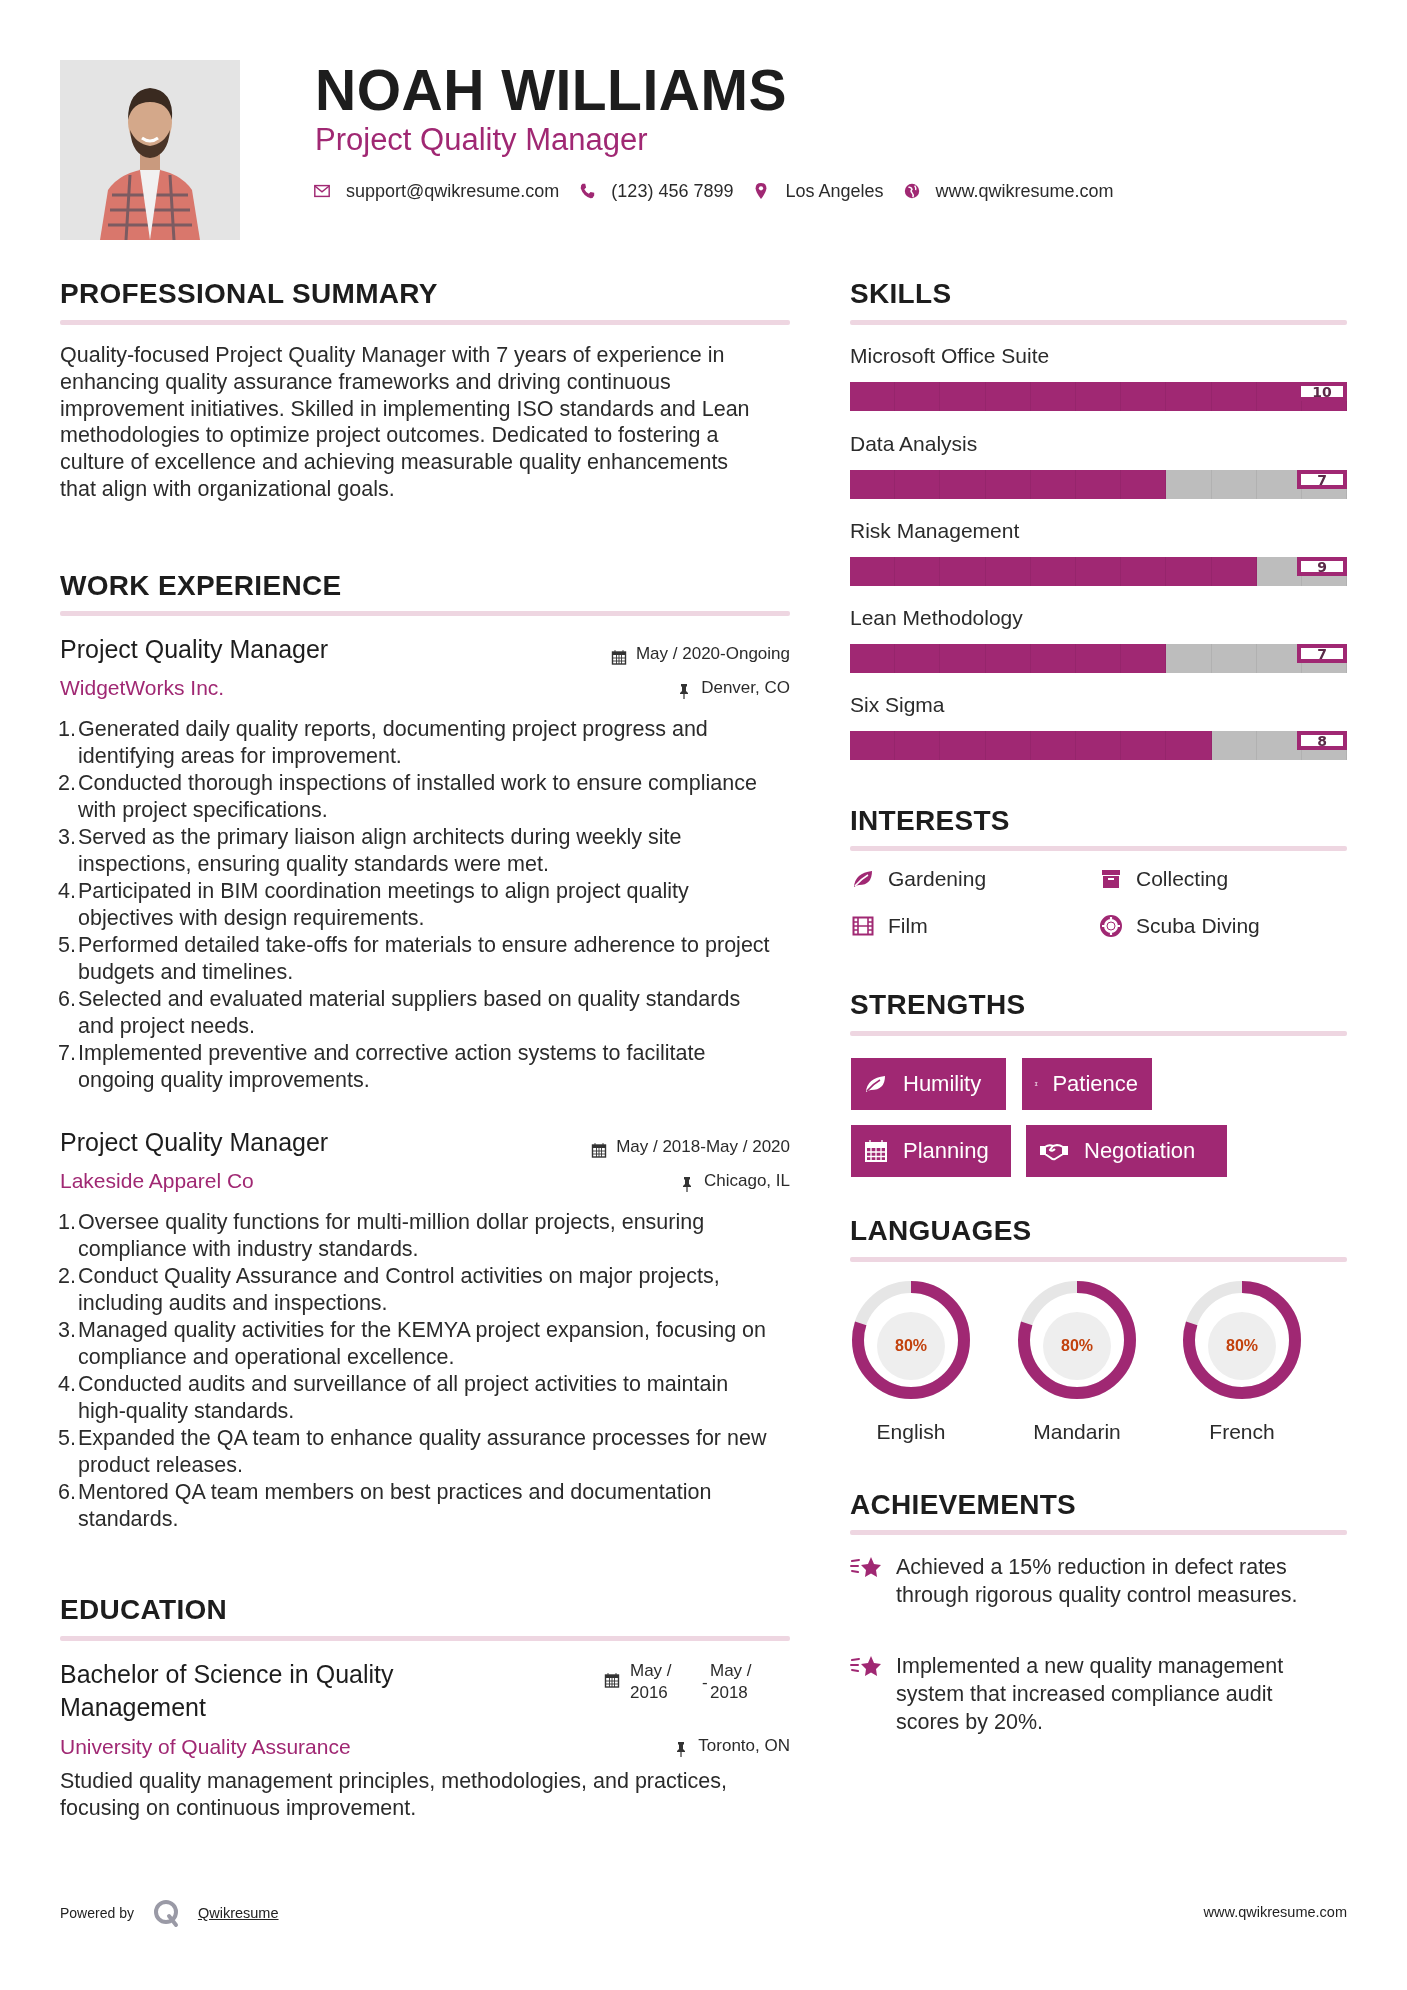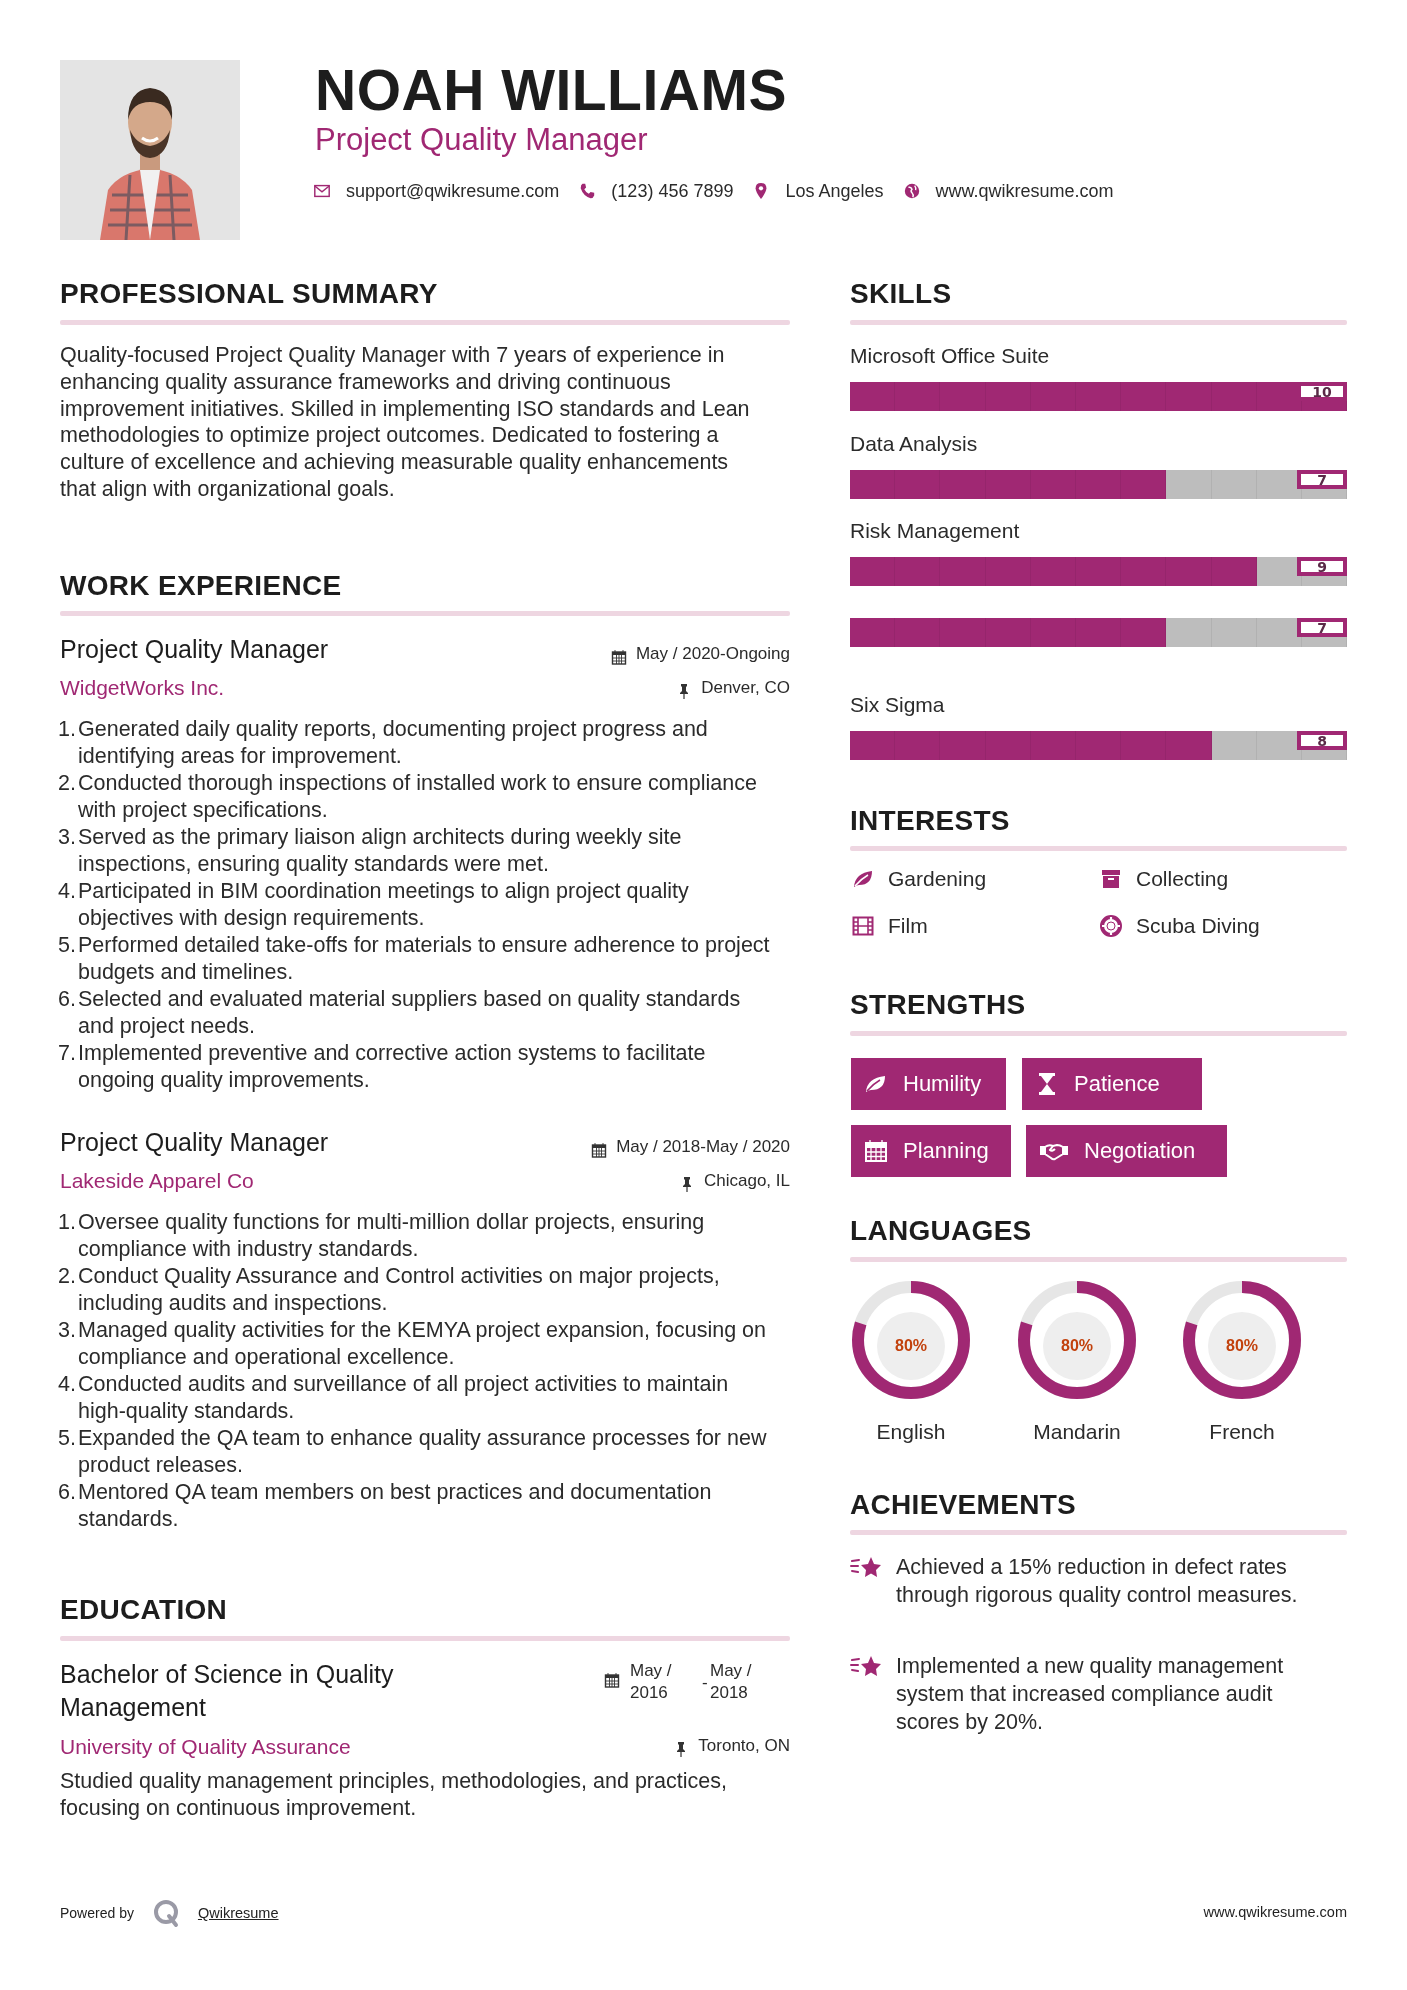--- a/index.html
+++ b/index.html
@@ -266,20 +266,21 @@
     <div class="seg on"></div>
       <div class="seg on"></div>
       <div class="seg on"></div>
       <div class="seg on"></div>
       <div class="seg"></div>
       <div class="seg"></div>
     <div class="bar-val">9</div>
   </div>
 </div>
 <div class="abs rcol" style="top:605px;">
+  <div class="skill-label">Lean Methodology</div>
   <div class="bar" style="margin-top:13px;">
     <div class="seg on"></div>
       <div class="seg on"></div>
       <div class="seg on"></div>
       <div class="seg on"></div>
       <div class="seg on"></div>
     <div class="seg on"></div>
       <div class="seg on"></div>
       <div class="seg"></div>
       <div class="seg"></div>
@@ -349,21 +350,21 @@
 
 <div class="abs rcol sec-h" style="top:988px;">STRENGTHS</div>
 <div class="abs rcol sec-line" style="top:1031px;"></div>
 <div class="abs chip" style="left:851px; top:1058px; width:155px;">
   <svg viewBox="0 0 26 24">
       <path d="M3 20 Q4 6 22 4 Q22 18 8 18 Q6 18 3 20 Z" fill="#fff"></path>
       <path d="M4 19 Q10 12 17 8" stroke="#A02873" stroke-width="1.5" fill="none"></path>
     </svg>
   <span>Humility</span>
 </div>
-<div class="abs chip" style="left:1022px; top:1058px; width:180px;">
+<div class="abs chip" style="left:1022px; top:1058px; width:130px;">
   <svg viewBox="0 0 26 24">
       <rect x="5" y="1" width="16" height="3" fill="#fff"></rect>
       <rect x="5" y="20" width="16" height="3" fill="#fff"></rect>
       <path d="M7 4 L19 4 L13 12 L19 20 L7 20 L13 12 Z" fill="#fff"></path>
     </svg>
   <span>Patience</span>
 </div>
 <div class="abs chip" style="left:851px; top:1125px; width:160px;">
   <svg viewBox="0 0 26 24">
       <rect x="3" y="4" width="20" height="18" fill="none" stroke="#fff" stroke-width="2"></rect>

